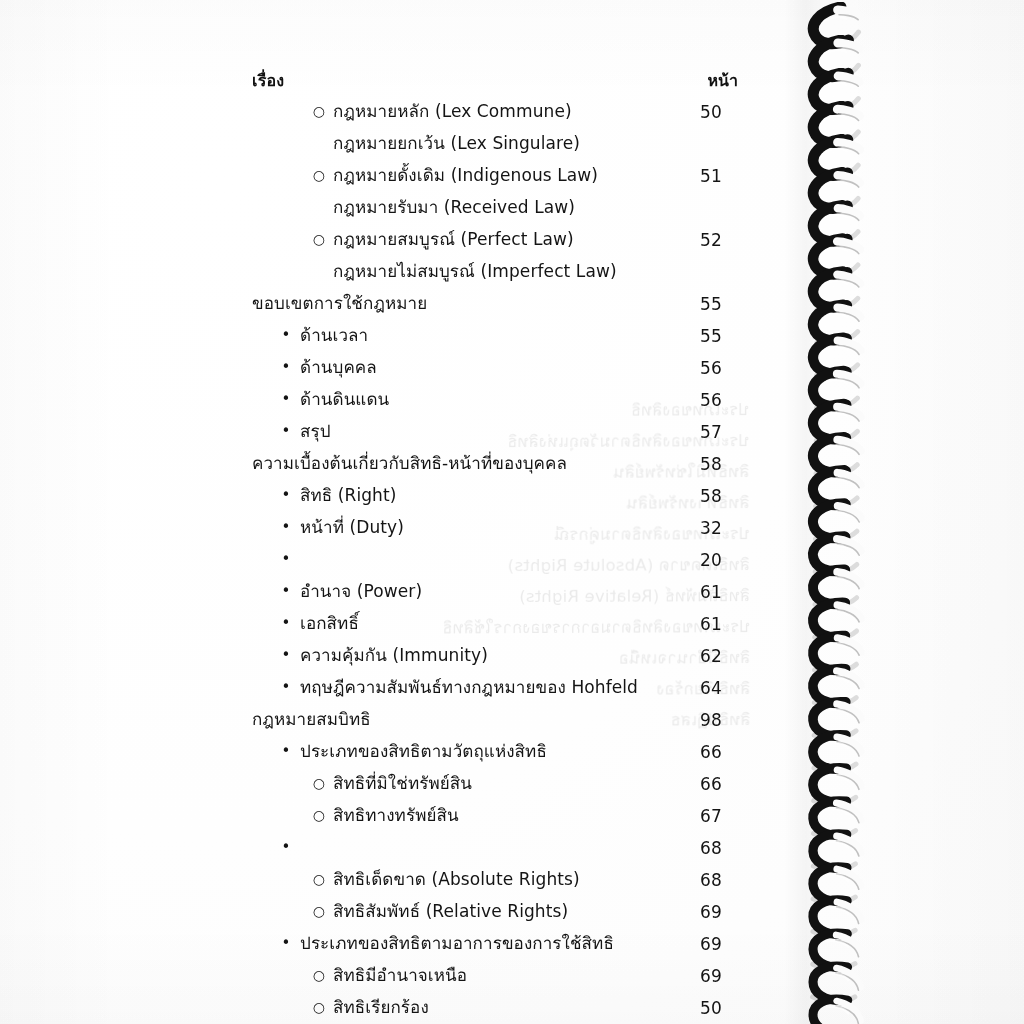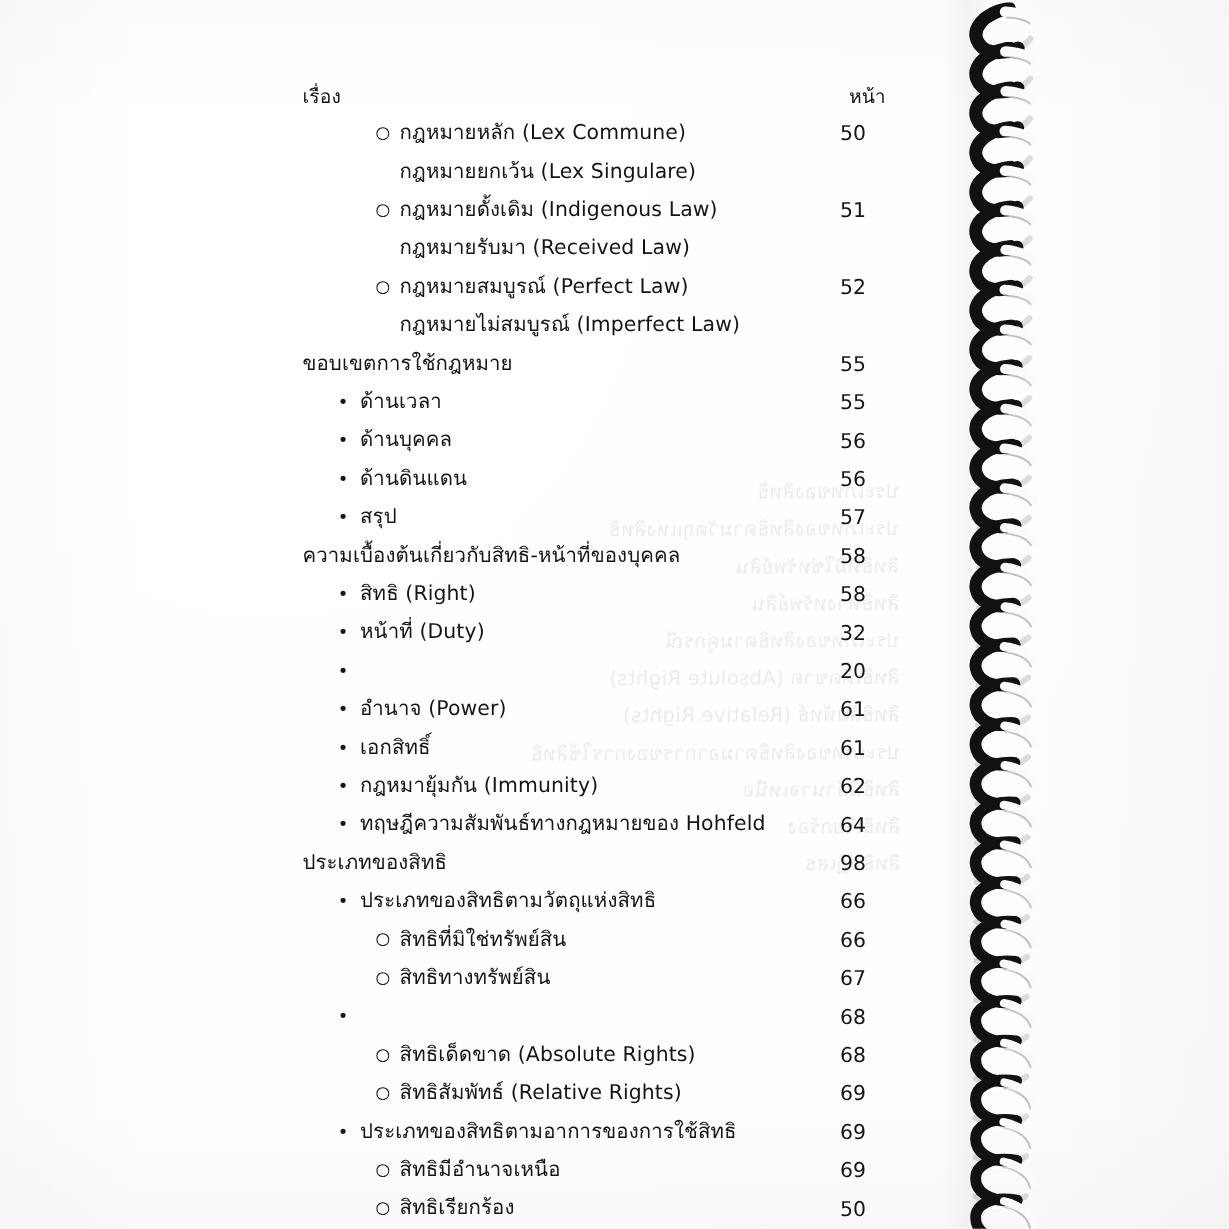--- a/index.html
+++ b/index.html
@@ -61,21 +61,21 @@
   }
 
   .toc-header-row {
     position: absolute;
     left: 252px;
     top: 68px;
     width: 494px;
     display: flex;
     justify-content: space-between;
     align-items: baseline;
-    font-weight: normal;
+    font-weight: bold;
     font-size: 16px;
     color: #111;
     text-align: center;
   }
   .toc-header-row .hdr-topic { letter-spacing: 0.2px; }
   .toc-header-row .hdr-page  { margin-right: 8px; }
 
   #toc-list {
     position: absolute;
     left: 0;
@@ -255,30 +255,30 @@
           <span class="toc-text">อำนาจ (Power)</span>
           <span class="toc-page-no">61</span>
         </div>
         <div class="toc-row lvl-1">
           <span class="bullet">•</span>
           <span class="toc-text">เอกสิทธิ์</span>
           <span class="toc-page-no">61</span>
         </div>
         <div class="toc-row lvl-1">
           <span class="bullet">•</span>
-          <span class="toc-text">กฎหมายุ้มกัน (Immunity)</span>
+          <span class="toc-text">ความคุ้มกัน (Immunity)</span>
           <span class="toc-page-no">62</span>
         </div>
         <div class="toc-row lvl-1">
           <span class="bullet">•</span>
           <span class="toc-text">ทฤษฎีความสัมพันธ์ทางกฎหมายของ Hohfeld</span>
           <span class="toc-page-no">64</span>
         </div>
         <div class="toc-row lvl-0">
-          <span class="toc-text">ประเภทของสิทธิ</span>
+          <span class="toc-text">กฎหมายสมบิทธิ</span>
           <span class="toc-page-no">98</span>
         </div>
         <div class="toc-row lvl-1">
           <span class="bullet">•</span>
           <span class="toc-text">ประเภทของสิทธิตามวัตถุแห่งสิทธิ</span>
           <span class="toc-page-no">66</span>
         </div>
         <div class="toc-row lvl-2">
           <span class="bullet">○</span>
           <span class="toc-text">สิทธิที่มิใช่ทรัพย์สิน</span>

